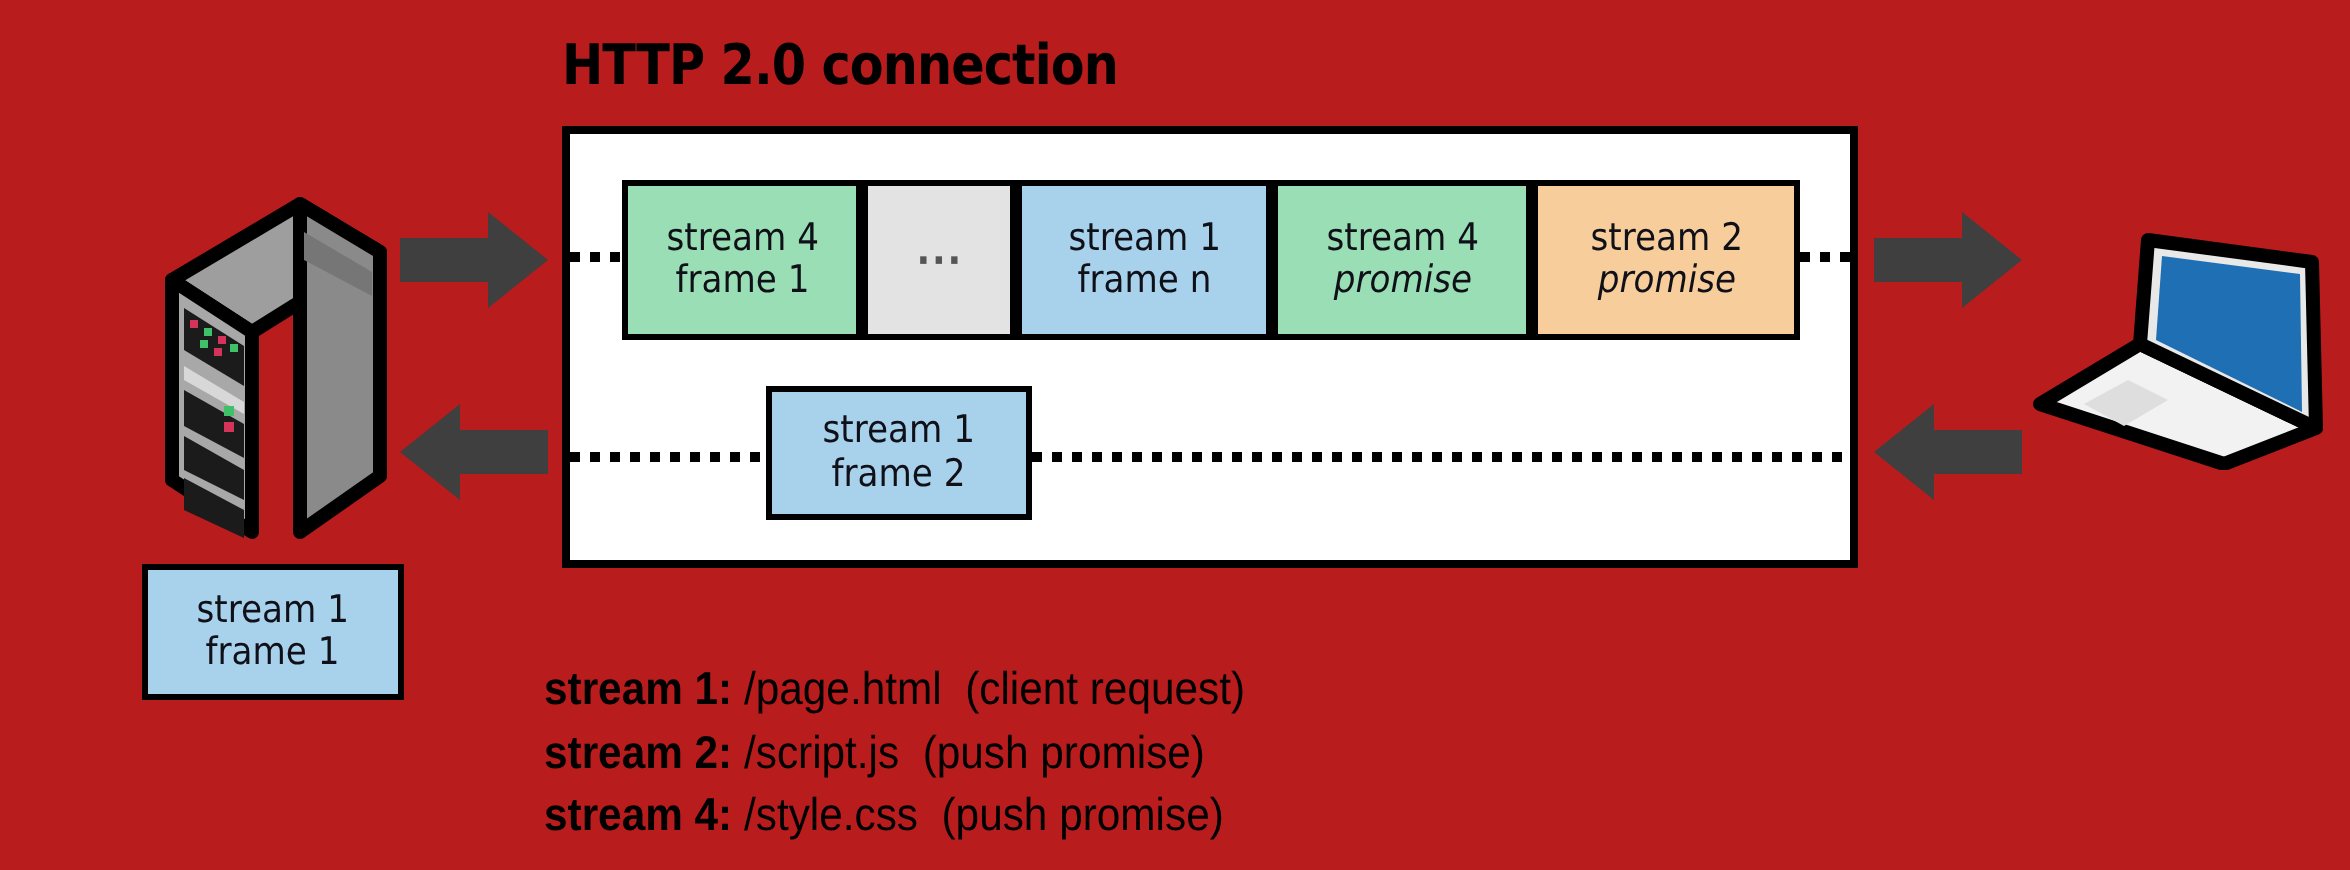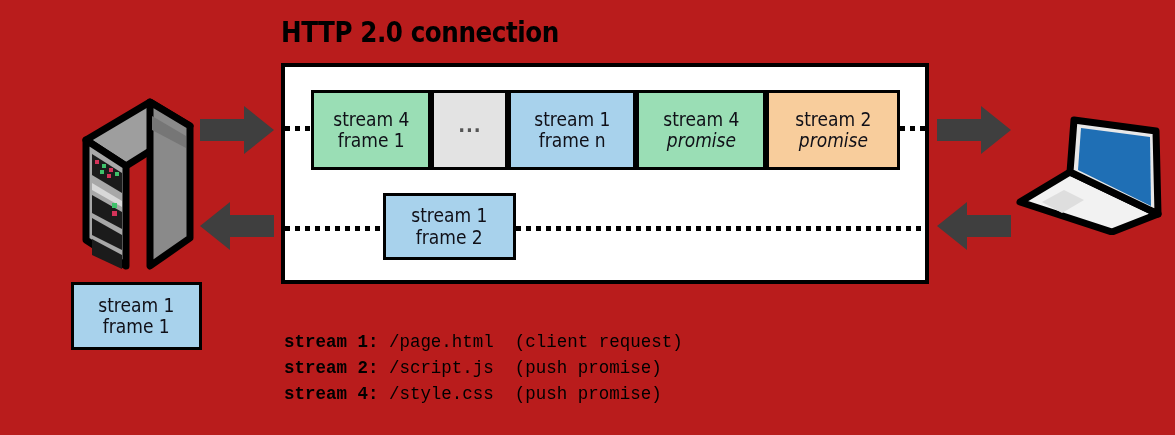--- a/index.html
+++ b/index.html
@@ -86,24 +86,24 @@
   }
 
   
   .arrow {
     position: absolute;
   }
 
   
   .legend {
     position: absolute;
-    left: 284px;
+    left: 272px;
     top: 329px;
-    font-family: Liberation Mono, monospace;
-    font-size: 19px;
+    font-family: Liberation Sans, sans-serif;
+    font-size: 23px;
     color: #000;
     line-height: 1.38;
   }
   .legend-row {
     white-space: nowrap;
     transform: scaleX(0.92);
     transform-origin: left center;
   }
   .legend-row .s {
     font-weight: 700;

